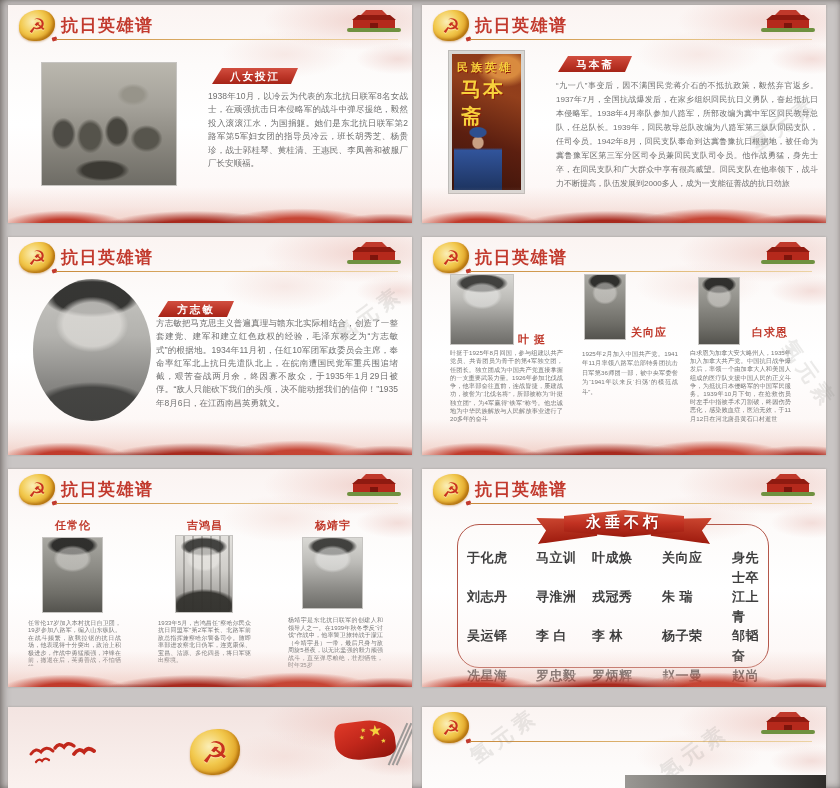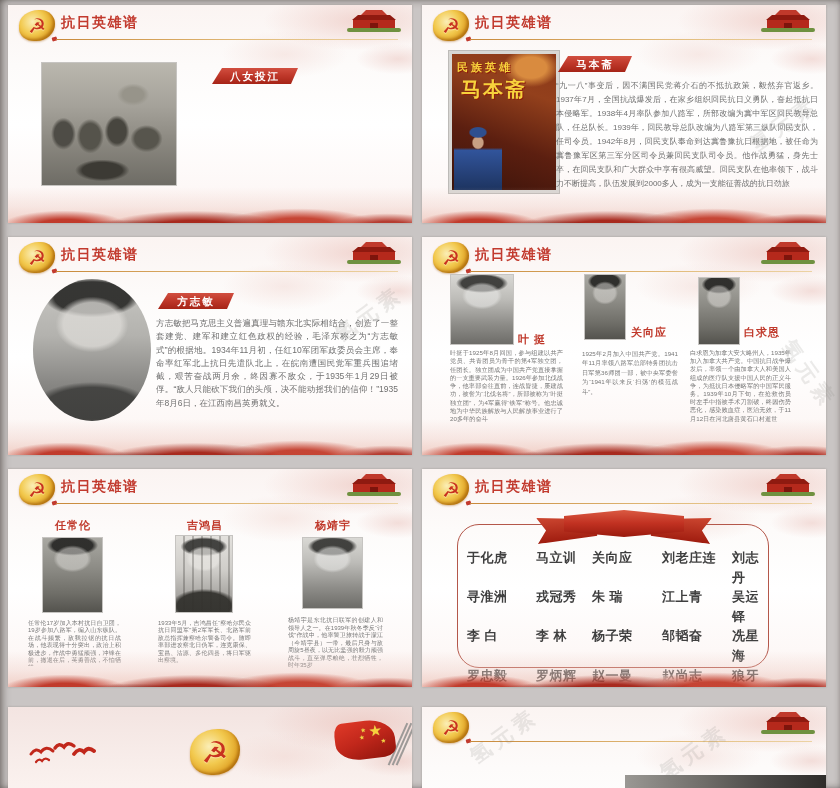--- a/index.html
+++ b/index.html
@@ -29,21 +29,21 @@
     background:
       radial-gradient(120px 30px at 30% 150%,rgba(110,12,6,.95) 40%,transparent 72%),
       radial-gradient(90px 22px at 14% 108%,rgba(186,38,22,.88) 30%,transparent 70%),
       radial-gradient(130px 26px at 46% 118%,rgba(160,24,12,.9) 35%,transparent 72%),
       radial-gradient(110px 24px at 72% 106%,rgba(190,44,26,.85) 30%,transparent 70%),
       radial-gradient(80px 20px at 94% 112%,rgba(168,28,16,.82) 30%,transparent 70%),
       radial-gradient(70px 16px at 58% 96%,rgba(235,210,203,.9) 30%,transparent 72%),
       linear-gradient(180deg,transparent 0%,rgba(238,206,198,.4) 55%,rgba(232,178,164,.55) 100%);
   }
   
-  .hdr-title{position:absolute;left:53px;top:9px;font-size:14px;font-weight:bold;color:#c23a2e;letter-spacing:1.5px;}
+  .hdr-title{position:absolute;left:53px;top:9px;font-size:17px;font-weight:bold;color:#c23a2e;letter-spacing:1.5px;}
   .hdr-line{position:absolute;left:48px;top:34px;width:calc(100% - 62px);height:1px;
             background:linear-gradient(90deg,#c8893a,#e2bd7d 60%,#ecd3a4);}
   .hdr-tick{position:absolute;left:44px;top:32px;width:5px;height:4px;background:#c23a2e;border-radius:1px;transform:rotate(-18deg);}
   .emblem{position:absolute;left:11px;top:5px;width:36px;height:31px;}
   .emblem .swirl{position:absolute;inset:0;border-radius:58% 42% 55% 45%/52% 48% 58% 42%;
       background:radial-gradient(circle at 38% 38%,#fbeeb6 0%,#f2c94e 42%,#dd9c1f 74%,#c07a10 100%);
       box-shadow:inset -2px -2px 3px rgba(150,85,5,.6),0 1px 2px rgba(160,90,10,.4);}
   .emblem .glyph{position:absolute;left:0;top:1px;width:100%;text-align:center;font-size:20px;line-height:31px;color:#c8321f;font-weight:bold;text-shadow:0 1px 1px rgba(255,235,170,.8);}
   .tam{position:absolute;right:8px;top:3px;}
   
@@ -109,39 +109,40 @@
     <div class="hdr-line"></div>
     <svg class="tam" width="60" height="26" viewBox="0 0 60 26">
       <rect x="3" y="20" width="54" height="4" rx="2" fill="#6f9140"></rect>
       <rect x="9" y="12" width="42" height="8" fill="#b5291c"></rect>
       <path d="M8 12 L14 7 L46 7 L52 12 Z" fill="#8f1a10"></path>
       <path d="M17 7 L22 2 L38 2 L43 7 Z" fill="#c0392b"></path>
       <rect x="26" y="15" width="8" height="5" fill="#7d140c"></rect>
     </svg>
     <div class="photo bw1" style="left:33px;top:57px;width:136px;height:124px"></div>
     <div class="badge" style="left:204px;top:63px;width:86px">八女投江</div>
+    <div class="bodytext" style="left:200px;top:85px;width:200px;height:96px;font-size:8.5px;line-height:13.4px">1938年10月，以冷云为代表的东北抗日联军8名女战士，在顽强抗击日本侵略军的战斗中弹尽援绝，毅然投入滚滚江水，为国捐躯。她们是东北抗日联军第2路军第5军妇女团的指导员冷云，班长胡秀芝、杨贵珍，战士郭桂琴、黄桂清、王惠民、李凤善和被服厂厂长安顺福。</div>
     <div class="clouds"></div>
   </section>
 
   <section class="slide" style="left:422px;top:5px">
     <span class="emblem">
         <i class="swirl"></i>
         <b class="glyph">☭</b>
       </span>
     <div class="hdr-title">抗日英雄谱</div>
     <div class="hdr-tick"></div>
     <div class="hdr-line"></div>
     <svg class="tam" width="60" height="26" viewBox="0 0 60 26">
       <rect x="3" y="20" width="54" height="4" rx="2" fill="#6f9140"></rect>
       <rect x="9" y="12" width="42" height="8" fill="#b5291c"></rect>
       <path d="M8 12 L14 7 L46 7 L52 12 Z" fill="#8f1a10"></path>
       <path d="M17 7 L22 2 L38 2 L43 7 Z" fill="#c0392b"></path>
       <rect x="26" y="15" width="8" height="5" fill="#7d140c"></rect>
     </svg>
-    <div class="photo" style="left:27px;top:46px;width:110px;height:142px;border:3px solid #d8d7d4;outline:1px solid #bdbbb8;
+    <div class="photo" style="left:27px;top:46px;width:75px;height:142px;border:3px solid #d8d7d4;outline:1px solid #bdbbb8;
          background:radial-gradient(44px 30px at 76% 10%,#d98b3f 0 35%,transparent 65%),
          linear-gradient(200deg,#8a3718 0%,#93401c 28%,#5c1f10 62%,#3a130a 100%)">
       <div style="position:absolute;left:5px;top:6px;color:#f7d23c;font-weight:bold;font-size:11px;letter-spacing:3px;text-shadow:1px 1px 0 #8f1c0c">民族英雄</div>
       <div style="position:absolute;left:9px;top:22px;color:#f7d23c;font-weight:bold;font-size:20px;letter-spacing:2px;text-shadow:1px 1px 0 #8f1c0c">马本斋</div>
       <div style="position:absolute;left:2px;bottom:0;width:48px;height:64px;
            background:radial-gradient(13px 8px at 50% 10%,#2e4f8f 0 60%,transparent 72%),
            radial-gradient(9px 10px at 50% 26%,#c9a083 0 55%,transparent 70%),
            linear-gradient(180deg,transparent 34%,#31549b 38%,#27437c 70%,#1d3460 100%)"></div>
     </div>
     <div class="badge" style="left:136px;top:51px;width:74px">马本斋</div>
@@ -162,21 +163,21 @@
       <rect x="9" y="12" width="42" height="8" fill="#b5291c"></rect>
       <path d="M8 12 L14 7 L46 7 L52 12 Z" fill="#8f1a10"></path>
       <path d="M17 7 L22 2 L38 2 L43 7 Z" fill="#c0392b"></path>
       <rect x="26" y="15" width="8" height="5" fill="#7d140c"></rect>
     </svg>
     <div class="photo" style="left:25px;top:42px;width:118px;height:142px;border:none;border-radius:50%;
          background:radial-gradient(44% 28% at 50% 32%,rgba(222,220,216,.75) 0 55%,transparent 70%),
          radial-gradient(58% 20% at 50% 13%,rgba(42,42,40,.92) 0 55%,transparent 70%),
          radial-gradient(70% 26% at 50% 92%,rgba(58,58,56,.85) 0 60%,transparent 75%),
          linear-gradient(180deg,#c9c8c4 0%,#b3b2ae 40%,#8a8986 72%,#6b6a67 100%)"></div>
-    <div class="badge" style="left:150px;top:56px;width:76px">方志敏</div>
+    <div class="badge" style="left:150px;top:64px;width:76px">方志敏</div>
     <div class="bodytext" style="left:148px;top:80px;width:242px;height:110px;font-size:8.5px;line-height:13.3px">方志敏把马克思主义普遍真理与赣东北实际相结合，创造了一整套建党、建军和建立红色政权的经验，毛泽东称之为“方志敏式”的根据地。1934年11月初，任红10军团军政委员会主席，奉命率红军北上抗日先遣队北上，在皖南遭国民党军重兵围追堵截，艰苦奋战两月余，终因寡不敌众，于1935年1月29日被俘。“敌人只能砍下我们的头颅，决不能动摇我们的信仰！”1935年8月6日，在江西南昌英勇就义。</div>
     <div class="clouds"></div>
   </section>
 
   <section class="slide" style="left:422px;top:237px">
     <span class="emblem">
         <i class="swirl"></i>
         <b class="glyph">☭</b>
       </span>
     <div class="hdr-title">抗日英雄谱</div>
@@ -189,21 +190,21 @@
       <path d="M17 7 L22 2 L38 2 L43 7 Z" fill="#c0392b"></path>
       <rect x="26" y="15" width="8" height="5" fill="#7d140c"></rect>
     </svg>
     <div class="photo bwp" style="left:28px;top:37px;width:64px;height:71px"></div>
     <div class="pname" style="left:96px;top:95px">叶 挺</div>
     <div class="bio" style="left:28px;top:112px;width:113px;height:76px;font-size:6.2px;line-height:8.3px">叶挺于1925年8月回国，参与组建以共产党员、共青团员为骨干的第4军独立团，任团长。独立团成为中国共产党直接掌握的一支重要武装力量。1926年参加北伐战争，他率部奋往直前，连战皆捷，屡建战功，被誉为“北伐名将”，所部被称为“叶挺独立团”，为4军赢得“铁军”称号。他忠诚地为中华民族解放与人民解放事业进行了20多年的奋斗</div>
     <div class="photo bwd" style="left:162px;top:37px;width:42px;height:66px"></div>
     <div class="pname" style="left:209px;top:88px">关向应</div>
     <div class="bio" style="left:160px;top:112px;width:96px;height:60px;font-size:6.2px;line-height:9.4px">1925年2月加入中国共产党。1941年11月率领八路军总部特务团抗击日军第36师团一部，被中央军委誉为“1941年以来反‘扫荡’的模范战斗”。</div>
     <div class="photo bwd" style="left:276px;top:40px;width:42px;height:68px"></div>
-    <div class="pname" style="left:322px;top:88px">白求恩</div>
+    <div class="pname" style="left:330px;top:88px">白求恩</div>
     <div class="bio" style="left:268px;top:112px;width:101px;height:76px;font-size:6.2px;line-height:8.2px">白求恩为加拿大安大略州人，1935年加入加拿大共产党。中国抗日战争爆发后，率领一个由加拿大人和美国人组成的医疗队支援中国人民的正义斗争，为抵抗日本侵略军的中国军民服务。1939年10月下旬，在抢救伤员时左手中指被手术刀割破，终因伤势恶化，感染败血症，医治无效，于11月12日在河北唐县黄石口村逝世</div>
     <div class="clouds"></div>
   </section>
 
   <section class="slide" style="left:8px;top:469px">
     <span class="emblem">
         <i class="swirl"></i>
         <b class="glyph">☭</b>
       </span>
     <div class="hdr-title">抗日英雄谱</div>
@@ -246,26 +247,28 @@
       <rect x="9" y="12" width="42" height="8" fill="#b5291c"></rect>
       <path d="M8 12 L14 7 L46 7 L52 12 Z" fill="#8f1a10"></path>
       <path d="M17 7 L22 2 L38 2 L43 7 Z" fill="#c0392b"></path>
       <rect x="26" y="15" width="8" height="5" fill="#7d140c"></rect>
     </svg>
     <div class="memo-box"></div>
     <div class="ribbon">
       <i class="wing l"></i>
       <i class="wing r"></i>
       <i class="rib-c"></i>
+      <div class="rib-t">永垂不朽</div>
     </div>
     <div class="names-grid" style="left:45px;top:79px;width:292px">
       <span>于化虎</span>
         <span>马立训</span>
+        <span>叶成焕</span>
         <span>关向应</span>
-      <span>刘老庄连</span>
+      <span>身先士卒</span>
         <span>刘志丹</span>
         <span>寻淮洲</span>
         <span>戎冠秀</span>
       <span>朱 瑞</span>
         <span>江上青</span>
         <span>吴运铎</span>
         <span>李 白</span>
         <span>李 林</span>
       <span>杨子荣</span>
         <span>邹韬奋</span>

